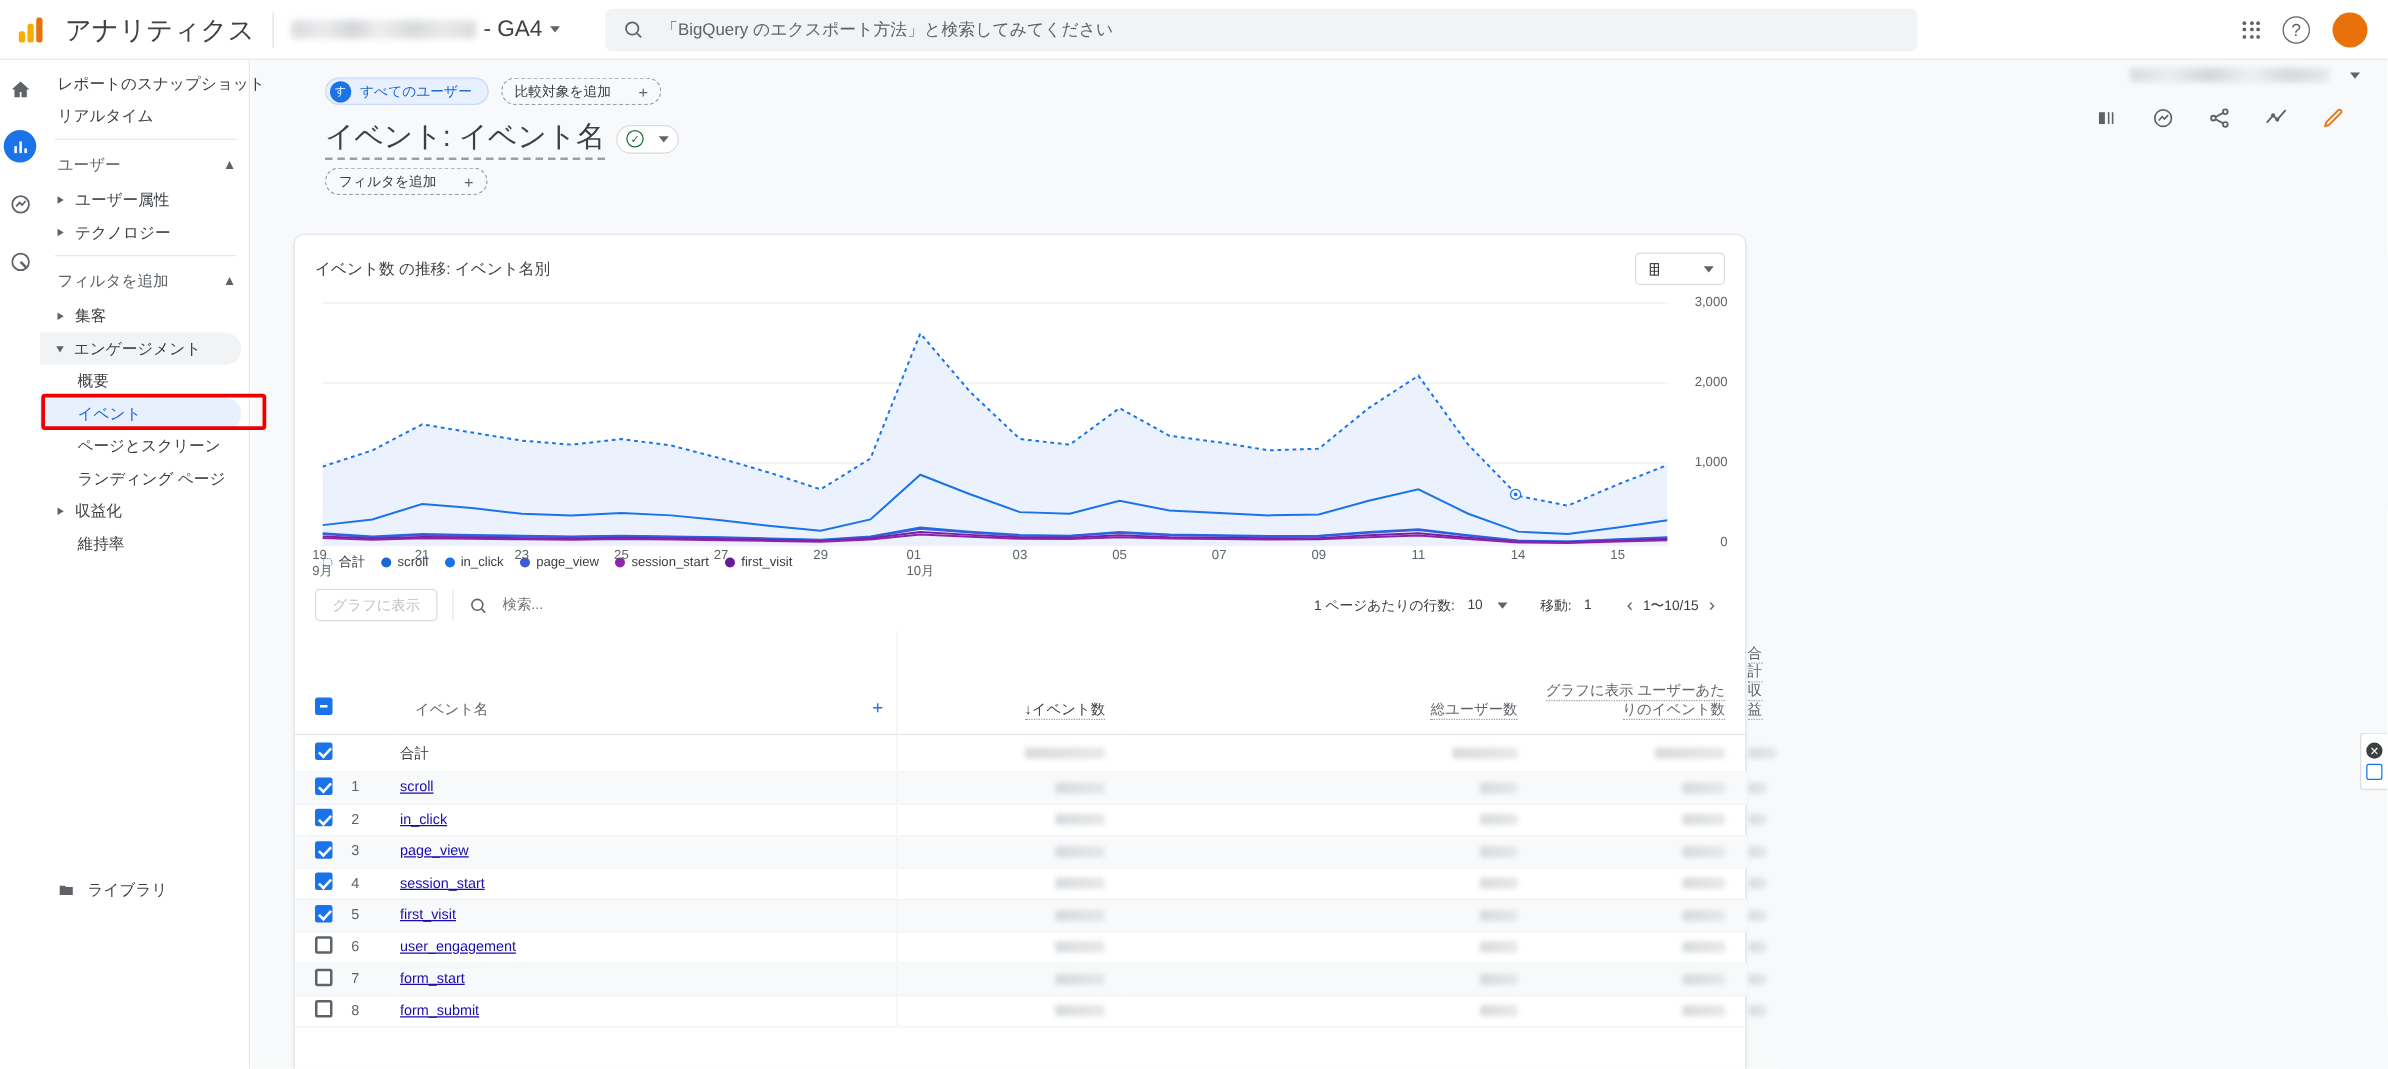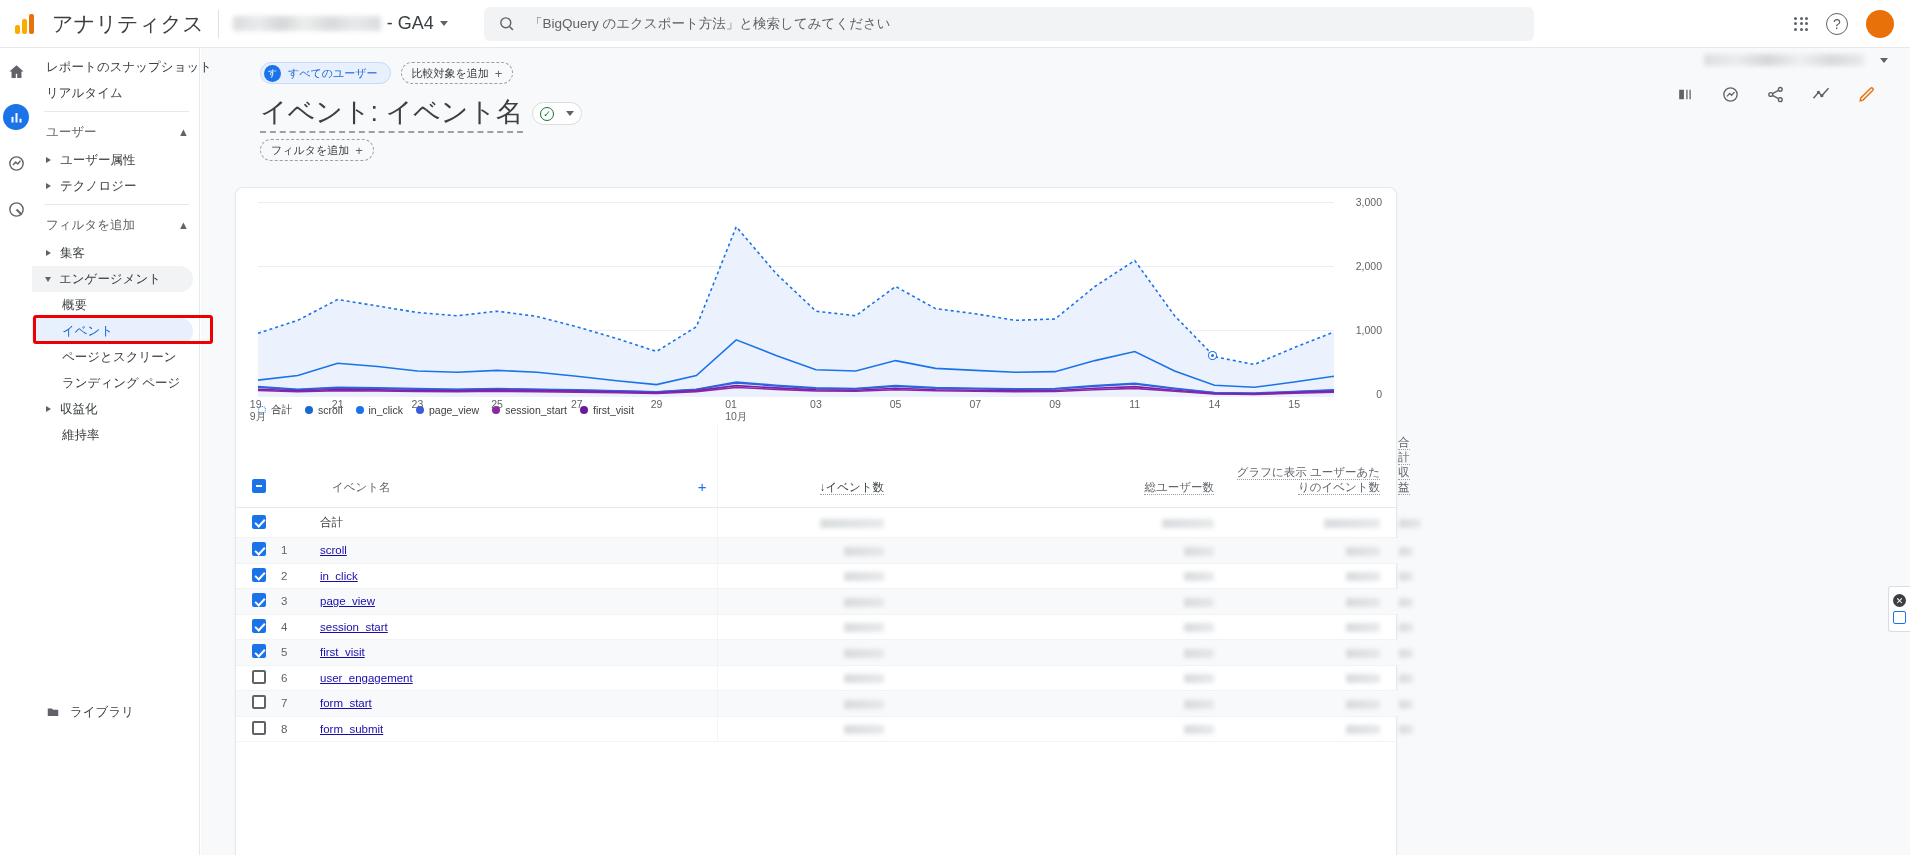--- a/index.html
+++ b/index.html
@@ -107,28 +107,28 @@
     height:22px; border:1px solid #c6dafc; border-radius:12px; background:#e8f0fe;
     display:flex;align-items:center; padding: 0 12px 0 3px; gap:7px;
   }
   .chip-allusers .badge {
     width:17px;height:17px;border-radius:50%;background:#1a73e8;color:#fff;
     font-size:9px;display:flex;align-items:center;justify-content:center;
   }
   .chip-allusers .t { font-size:11px; color:#1967d2; white-space:nowrap;}
   .chip-dashed {
     height:22px; border:1px dashed #9aa0a6; border-radius:12px; background:transparent;
-    display:flex;align-items:center;padding:0 10px; gap:6px; font-size:11px; color:#3c4043;
+    display:flex;align-items:center;padding:0 10px; gap:22px; font-size:11px; color:#3c4043;
     white-space:nowrap;
   }
   .plus { font-size:13px; color:#5f6368; line-height:1; }
 
   .titlerow { display:flex; align-items:center; padding: 10px 0 0 59px; gap:9px;}
   .rtitle {
-    font-size: 27px; color: #3c4043; white-space:nowrap;
+    font-size: 23px; color: #3c4043; white-space:nowrap;
     border-bottom: 2px dashed #9aa0a6; padding-bottom: 1px; cursor:pointer;
   }
   .chk-pill {
     height:23px; border:1px solid #dadce0; border-radius:12px; background:#fff;
     display:flex;align-items:center;gap:6px;padding:0 7px; cursor:pointer;
   }
   .chk-ico { width:14px;height:14px;border-radius:50%;border:1.6px solid #137333; color:#137333;
     font-size:9px;display:flex;align-items:center;justify-content:center;}
   .titletools {
     position:absolute; right:34px; top:36px; display:flex; align-items:center; gap:26px;
@@ -443,20 +443,32 @@
   </div>
 
   <div class="filterrow">
     <div class="chip-dashed" style="display:inline-flex">
       <span>フィルタを追加</span>
       <span class="plus">+</span>
     </div>
   </div>
 
   <div class="card">
+    <div class="card-head">
+      <div class="card-title">イベント数 の推移: イベント名別</div>
+      <div class="type-sel">
+        <svg width="13" height="13" viewBox="0 0 24 24" fill="none" stroke="#3c4043" stroke-width="1.7">
+          <rect x="6" y="3.5" width="12" height="17"></rect>
+            <line x1="6" y1="9.2" x2="18" y2="9.2"></line>
+            <line x1="6" y1="14.8" x2="18" y2="14.8"></line>
+            <line x1="12" y1="3.5" x2="12" y2="20.5"></line>
+        </svg>
+        <span class="caret-sm"></span>
+      </div>
+    </div>
 
     <div class="chartarea">
       <div class="gridline" style="top:0px"></div>
       <div class="gridline" style="top:64px"></div>
       <div class="gridline" style="top:128px"></div>
       <div class="gridline" style="top:192px"></div>
 
       <div class="ylab" style="top:-6px">3,000</div>
       <div class="ylab" style="top:58px">2,000</div>
       <div class="ylab" style="top:122px">1,000</div>
@@ -512,20 +524,42 @@
         <div class="leg">
           <span class="sw" style="background: rgb(142, 36, 170);"></span>
           <span>session_start</span>
         </div>
         <div class="leg">
           <span class="sw" style="background: rgb(106, 27, 154);"></span>
           <span>first_visit</span>
         </div>
       </div>
 
+    <div class="tbar">
+      <div class="btn-graph">グラフに表示</div>
+      <div class="tsep"></div>
+      <div class="tsearch">
+        <svg width="15" height="15" viewBox="0 0 24 24" fill="none" stroke="currentColor" stroke-width="2">
+          <circle cx="11" cy="11" r="7"></circle>
+            <line x1="16.5" y1="16.5" x2="21" y2="21"></line>
+        </svg>
+        <input placeholder="検索..." style="">
+      </div>
+
+      <div class="pager">
+        <span class="lbl">1 ページあたりの行数:</span>
+        <span class="val">10</span>
+        <span class="caret-sm" style="margin-right:26px"></span>
+        <span class="lbl">移動:</span>
+        <span class="val" style="margin-right:20px">1</span>
+        <span class="pg-arrow">‹</span>
+        <span class="pg-range">1〜10/15</span>
+        <span class="pg-arrow">›</span>
+      </div>
+    </div>
 
     <table>
       <colgroup>
         <col style="width:44px">
           <col style="width:34px">
           <col style="width:218px">
         <col style="width:185px">
           <col style="width:185px">
           <col style="width:330px">
           <col style="width:166px">

